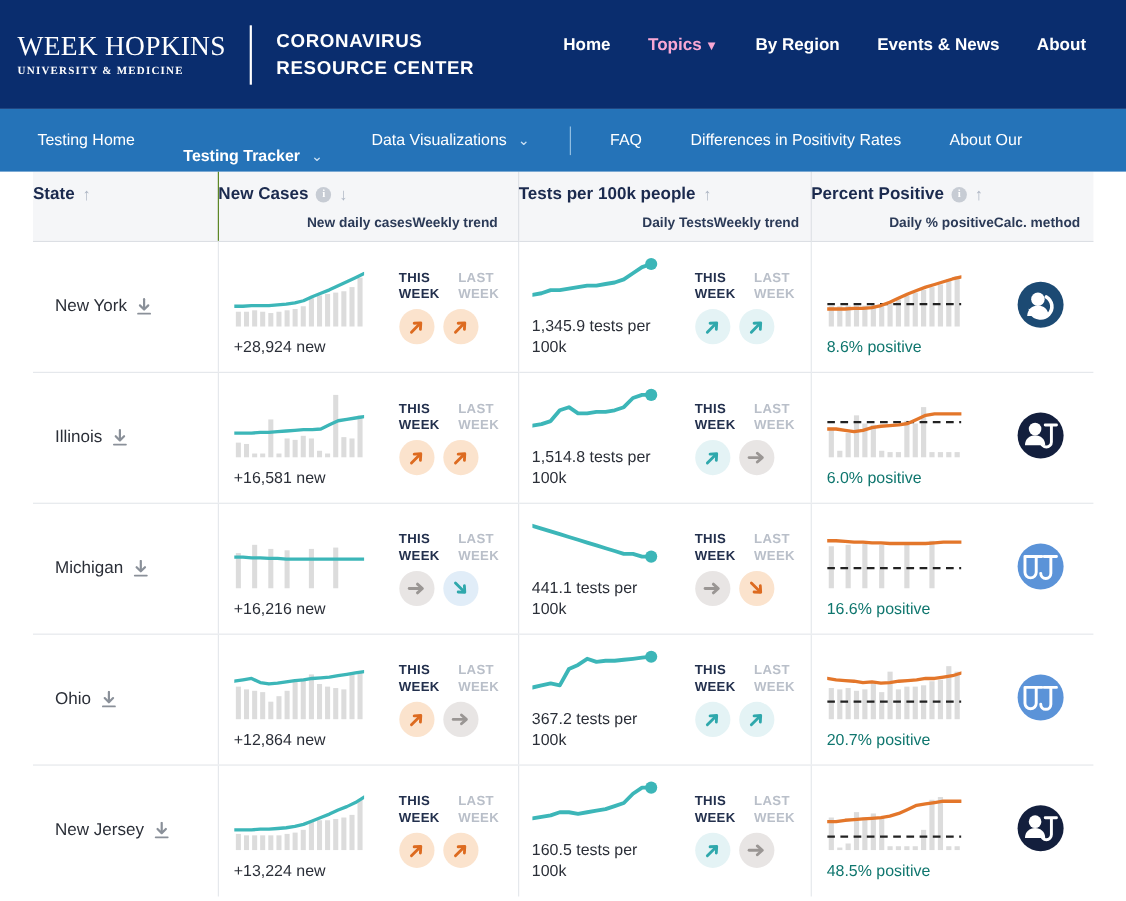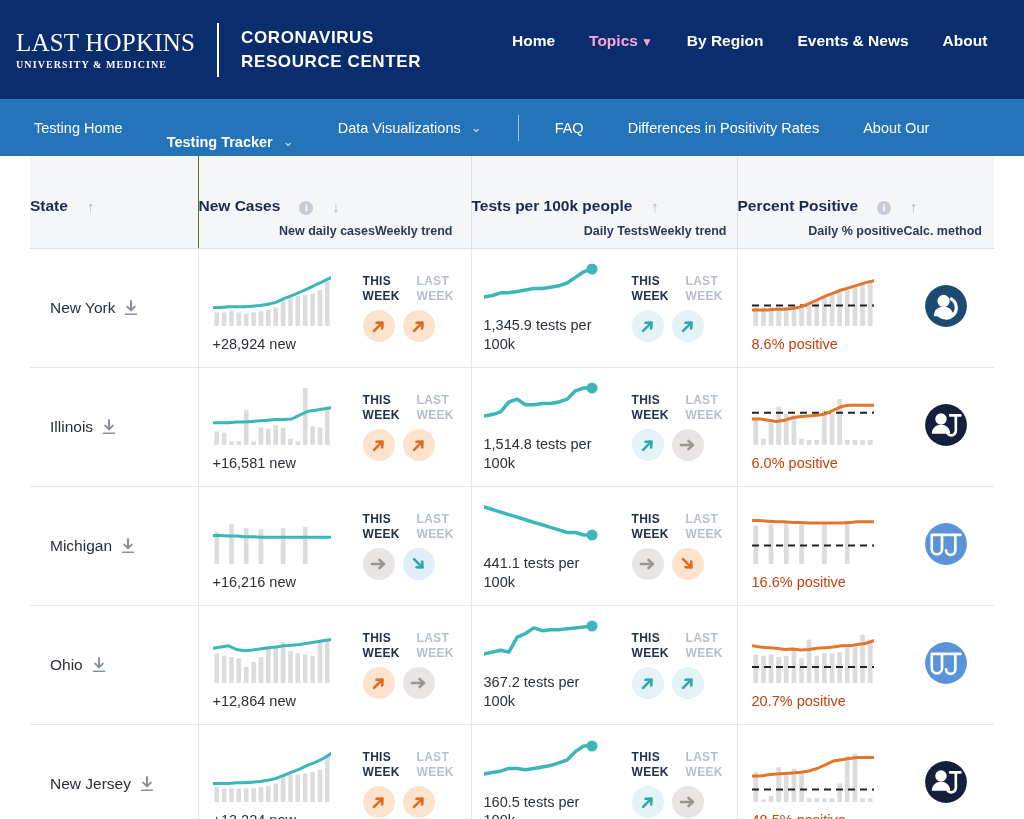--- a/index.html
+++ b/index.html
@@ -133,23 +133,22 @@
   th.c-state  { width: 168px; padding-left: 20px; }
   th.c-cases  { width: 273px; padding-left: 18px; border-left: 1px solid #4d7c0f; }
   th.c-tests  { width: 266px; padding-left: 12px; border-left: 1px solid #dcdfe4; }
   th.c-pct    { width: 257px; padding-left: 14px; border-left: 1px solid #dcdfe4; }
 
   .th-title {
     font-size: 15.5px;
     font-weight: bold;
     color: #1b2a4e;
     display: flex;
-    align-items: flex-end;
-    gap: 19px;
-    margin-top: 29px;
+    align-items: center;
+    gap: 7px;
   }
   .sub-labels {
     display: flex;
     justify-content: flex-end;
     margin-top: 9px;
     font-size: 12.5px;
     color: #2b3a57;
   }
   .sub-labels.pad-cases { padding-right: 18px; }
   .sub-labels.pad-tests { padding-right: 10px; padding-left: 16px; }
@@ -231,33 +230,33 @@
     font-size: 14.5px;
     color: #2b2f38;
     margin-top: 8px;
     line-height: 1.28;
     width: 118px;
   }
   .pct-inner { padding-left: 14px; display: flex; align-items: center; }
   .pct-left { width: 148px; }
   .pct-caption {
     font-size: 14.5px;
-    color: #c2410c;
+    color: #0f766e;
     margin-top: 6px;
     white-space: nowrap;
   }
   .calc-icon { margin-left: 24px; }
 </style>
 </head>
 <body>
 
 <div class="top-header">
   <div class="brand">
     <div class="jhu-logo">
-      <span class="l1">LAST HOPKINS</span>
+      <span class="l1">WEEK HOPKINS</span>
       <span class="l2">UNIVERSITY &amp; MEDICINE</span>
     </div>
     <div class="vdiv"></div>
     <div class="crc-title">
       <div>CORONAVIRUS</div>
       <div>RESOURCE CENTER</div>
     </div>
   </div>
 
   <nav class="main-nav">

